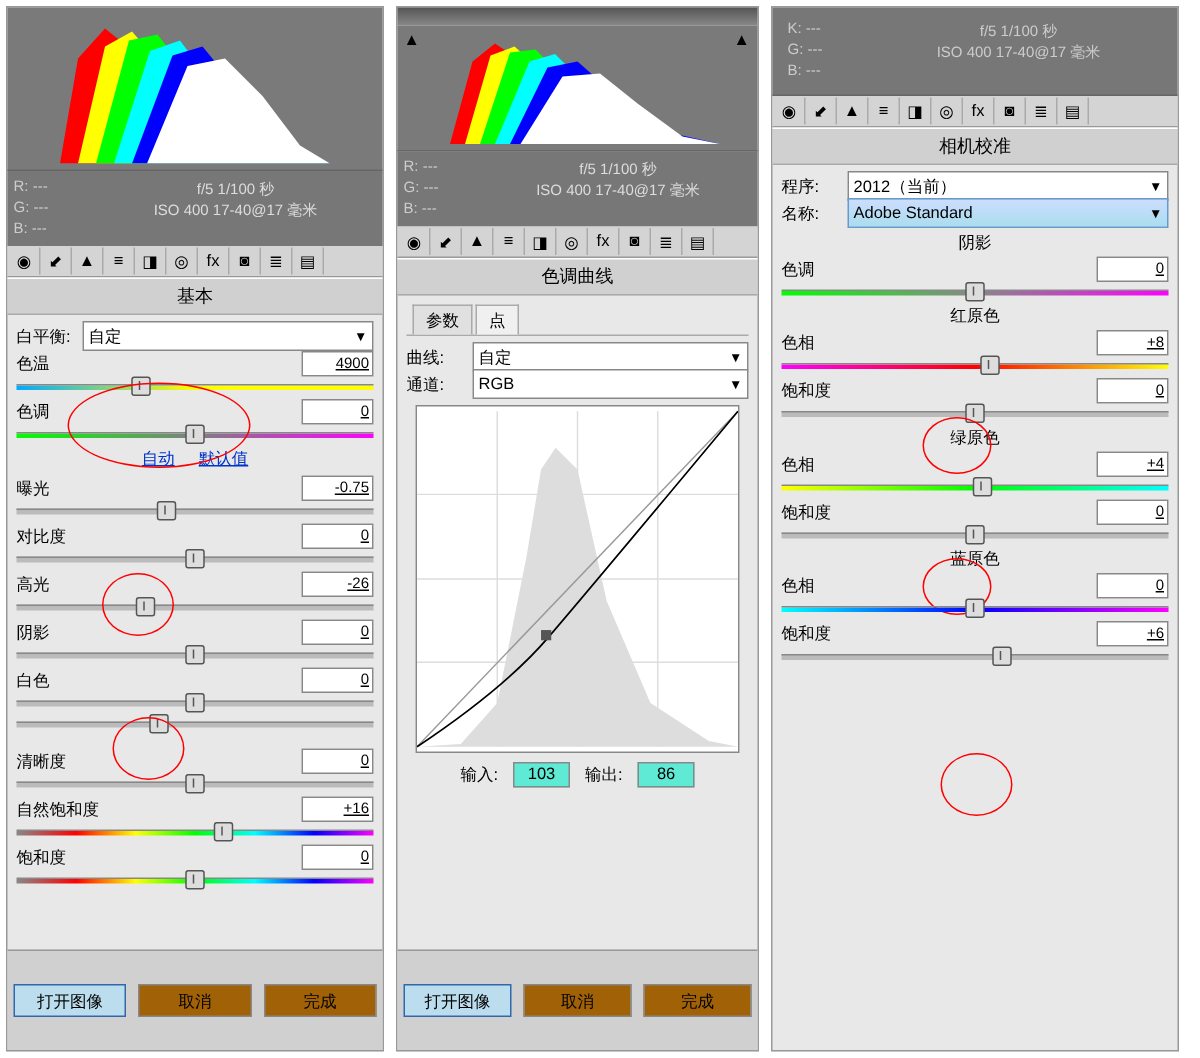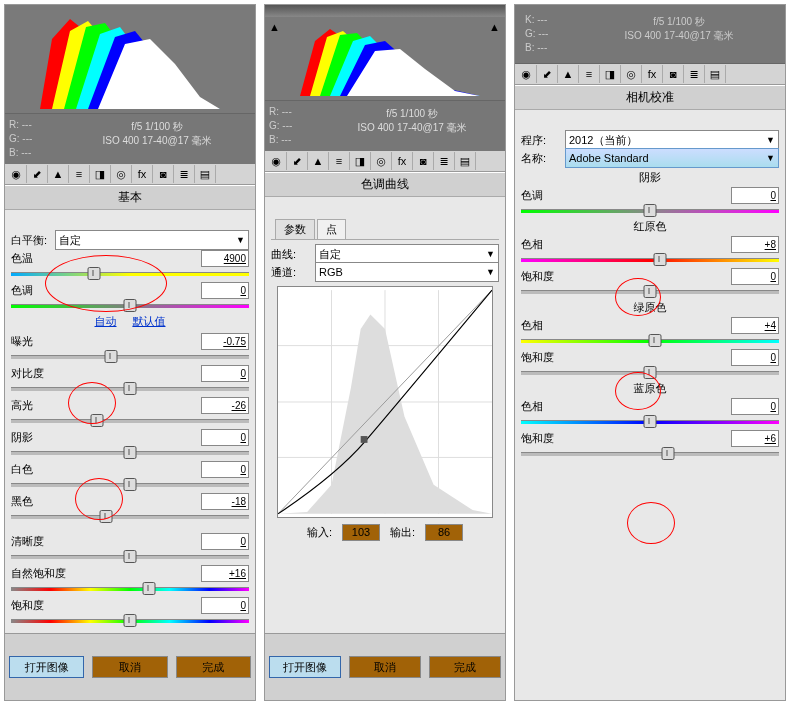--- a/index.html
+++ b/index.html
@@ -7,21 +7,21 @@
   .hist-area{background:#7a7a7a;border-bottom:1px solid #666;display:flex;padding:4px}
   .hist-box{background:#7a7a7a;position:relative;width:100%;height:100px}
   .hist-box svg{width:100%;height:100%}
   .hist-box.small{height:75px}
   .rgb-col{width:46px;color:#ccc;font-size:10px;line-height:14px;padding-top:55px}
   .info-col{flex:1;color:#fff;font-size:10px;text-align:center;padding-top:58px;line-height:14px}
   .split-row{display:flex;background:#777;color:#ccc;font-size:10px}
   .iconbar{background:#d4d4d4;display:flex;border-bottom:1px solid #999;padding:1px}
   .iconbar span{width:20px;height:18px;display:flex;align-items:center;justify-content:center;font-size:11px;border-right:1px solid #aaa;cursor:pointer}
   .section-title{background:#d0d0d0;text-align:center;font-size:12px;padding:3px 0;border-bottom:1px solid #aaa;border-top:1px solid #fff}
-  .body{flex:1;padding:20px 6px;overflow:hidden}
+  .body{flex:1;padding:4px 6px;overflow:hidden}
   .row{display:flex;align-items:center;margin:2px 0;height:16px}
   .label{width:44px;font-size:11px}
   .sel{flex:1;height:18px;background:#fff;border:1px solid #888;font-size:11px;padding:0 3px;display:flex;align-items:center;justify-content:space-between}
   .sel .arr{font-size:9px}
   .valbox{width:42px;height:15px;border:1px solid #888;background:#fff;text-align:right;padding:0 2px;font-size:10px;line-height:15px}
   .valbox.u{text-decoration:underline}
   .slider-track{position:relative;height:10px;margin:1px 0 4px}
   .track-line{position:absolute;top:4px;left:0;right:0;height:3px;background:#bbb;border-top:1px solid #888}
   .track-rainbow{background:linear-gradient(90deg,#0af,#ff0,#ff0)}
   .track-tint{background:linear-gradient(90deg,#0f0,#f0f)}
@@ -38,21 +38,21 @@
   .sub-title{text-align:center;font-size:11px;margin:4px 0 2px}
   .red-oval{position:absolute;border:1.5px solid red;border-radius:50%;pointer-events:none}
   .btnbar{background:#d0d0d0;padding:22px 4px;display:flex;gap:8px;border-top:1px solid #999}
   .btn{flex:1;height:20px;border:1px solid #888;background:#a16207;font-size:11px;display:flex;align-items:center;justify-content:center;cursor:pointer}
   .btn.active{background:#bde;border-color:#36a}
   .tabs{display:flex;padding:2px 4px 0;font-size:11px}
   .tab{padding:2px 8px;border:1px solid #aaa;border-bottom:none;background:#e0e0e0;margin-right:2px}
   .tab.active{background:#f0f0f0}
   .curve-box{margin:6px;border:1px solid #888;background:#fff;height:230px;position:relative}
   .io-row{display:flex;justify-content:center;gap:10px;font-size:11px;align-items:center}
-  .io-row .vb{width:36px;border:1px solid #888;background:#a16207;text-align:center;height:15px;line-height:15px}
+  .io-row .vb{width:36px;border:1px solid #888;background:#5eead4;text-align:center;height:15px;line-height:15px}
   .adobesel{background:linear-gradient(#cdf,#ade);border:1px solid #69c}
   .posrel{position:relative}
 </style>
 </head>
 <body>
 
 <div class="panel">
   <div class="hist-area">
     <div class="hist-box">
       <svg viewBox="0 0 200 100">
@@ -156,25 +156,20 @@
         <div class="thumb" style="left:50%"></div>
       </div>
     <div class="row">
         <span class="label">白色</span>
         <span style="flex:1"></span>
         <span class="valbox u">0</span>
       </div>
     <div class="slider-track">
         <div class="track-line"></div>
         <div class="thumb" style="left:50%"></div>
-      </div>
-    <div class="row">
-        <span class="label">黑色</span>
-        <span style="flex:1"></span>
-        <span class="valbox u">-18</span>
       </div>
     <div class="slider-track">
         <div class="track-line"></div>
         <div class="thumb" style="left:40%"></div>
       </div>
     <div class="red-oval" style="left:63px;top:172px;width:46px;height:40px"></div>
     <div class="red-oval" style="left:70px;top:268px;width:46px;height:40px"></div>
 
     <div class="gap"></div>
     <div class="row">

